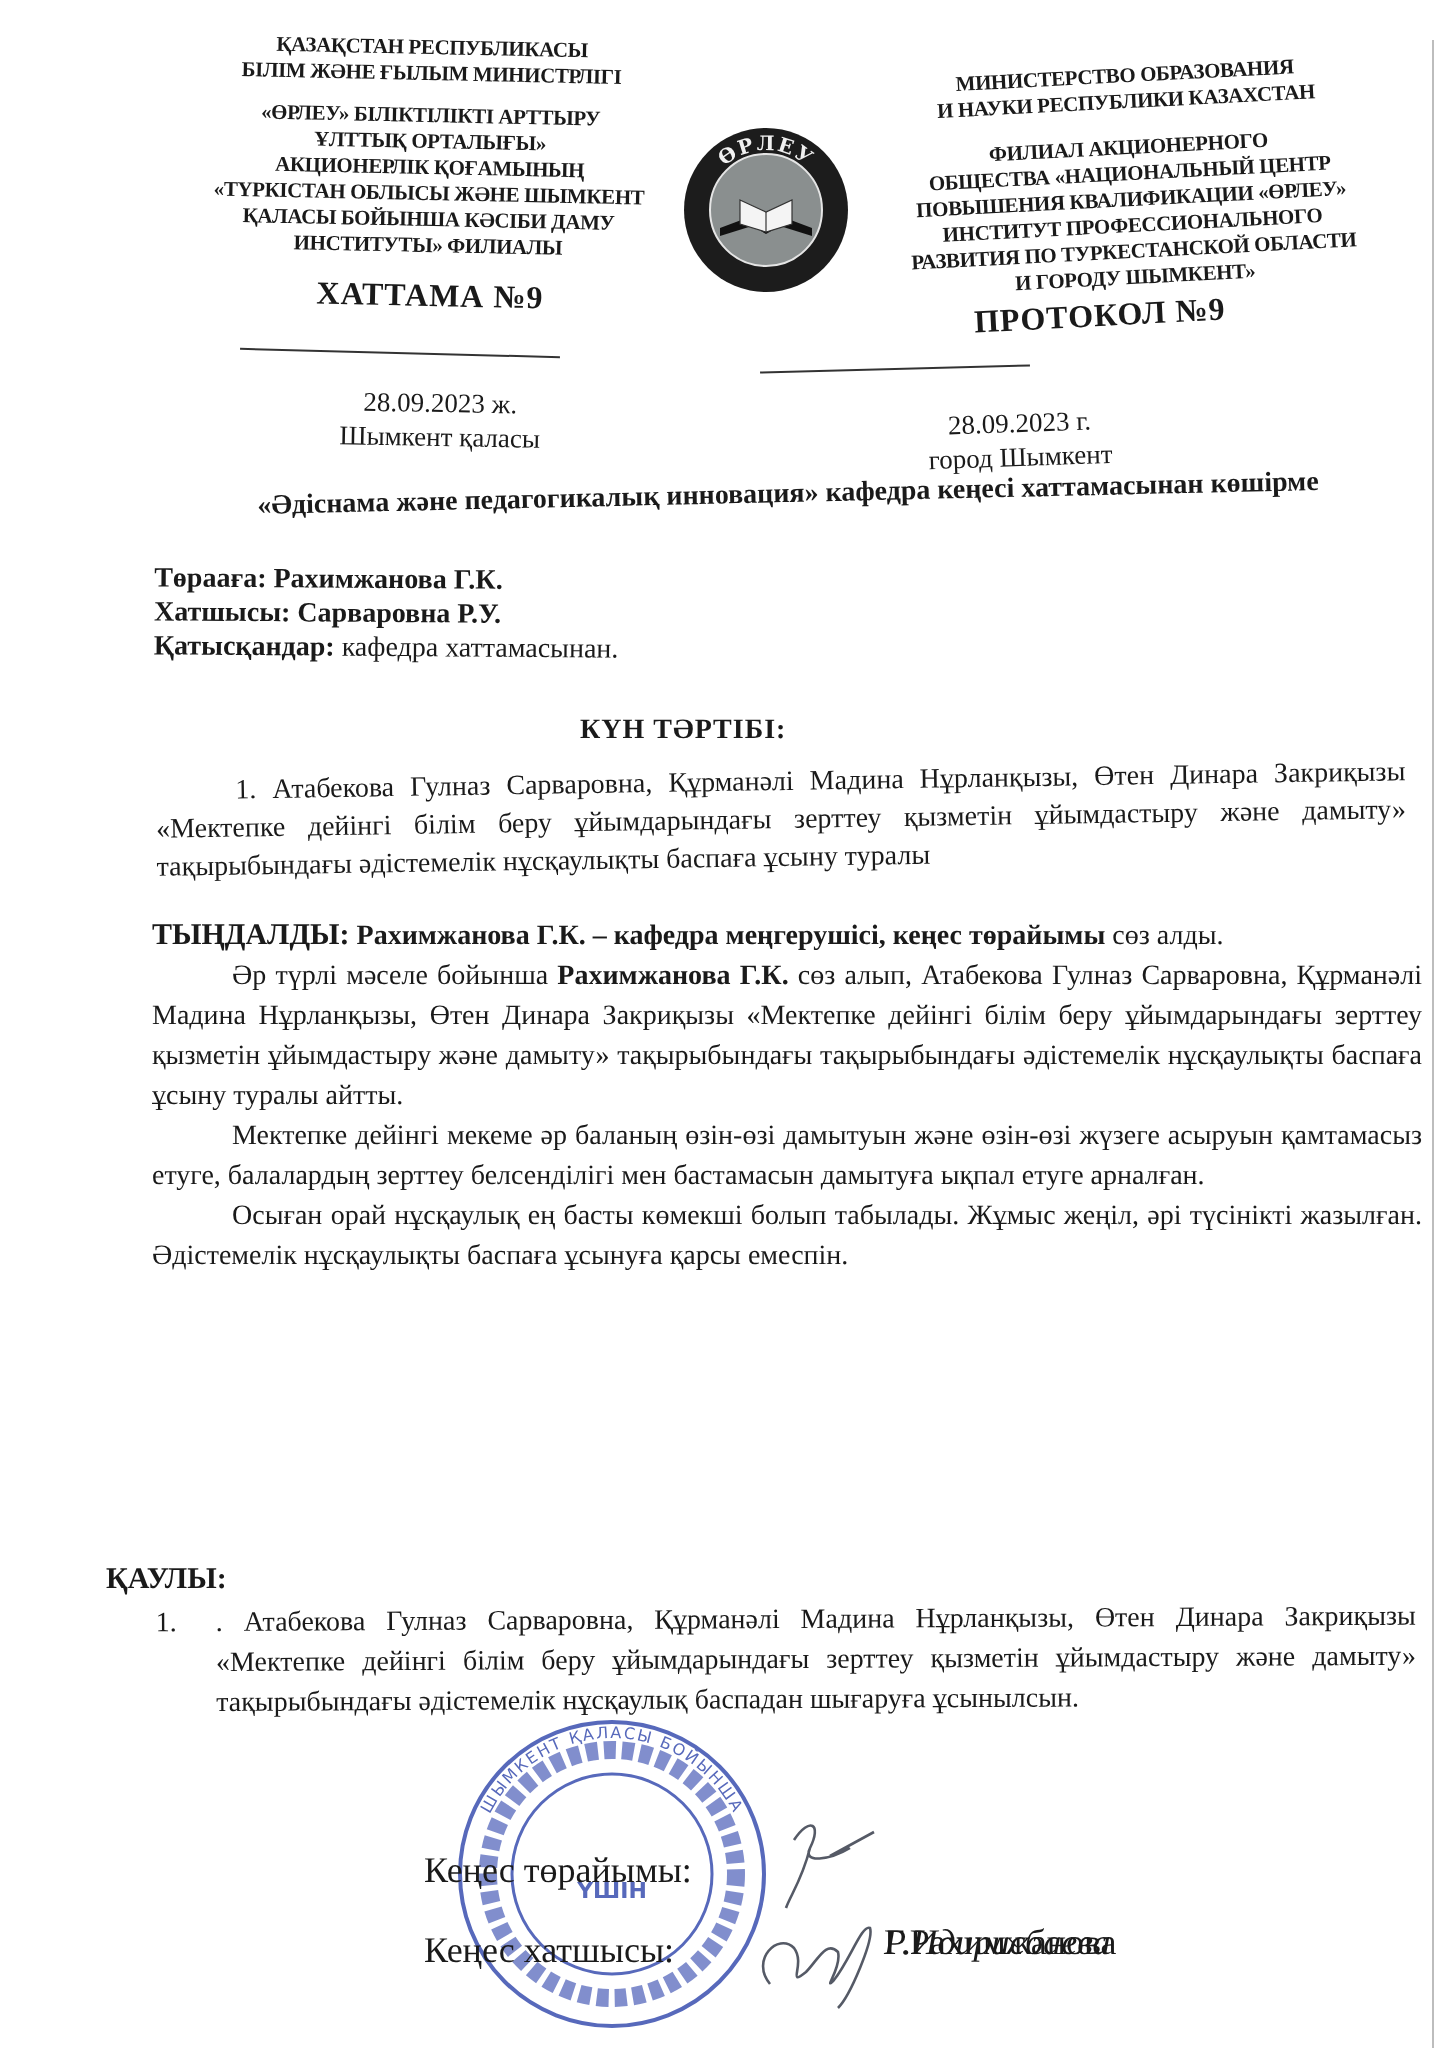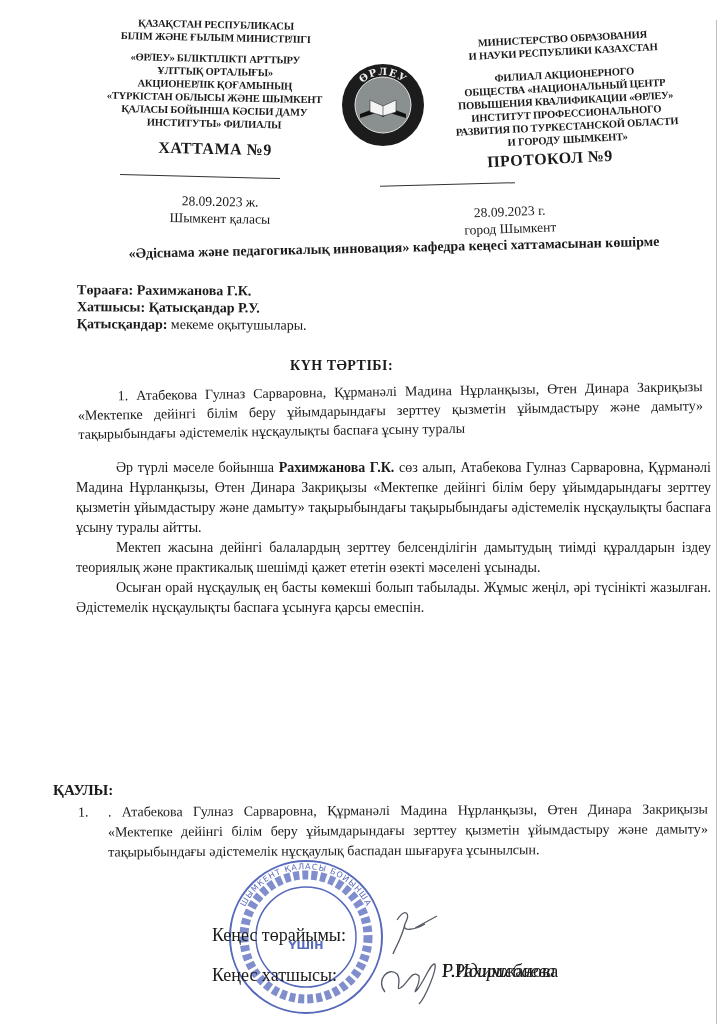--- a/index.html
+++ b/index.html
@@ -107,34 +107,39 @@
 </div>
 <div class="abs date-right">
   <div>28.09.2023 г.</div>
   <div>город Шымкент</div>
 </div>
 
 <div class="abs doc-subtitle">«Әдіснама және педагогикалық инновация» кафедра кеңесі хаттамасынан көшірме</div>
 
 <div class="abs meta">
   <div><b>Төрааға:</b> <b>Рахимжанова Г.К.</b></div>
-  <div><b>Хатшысы:</b> <b>Қатысқандар Р.У.</b></div>
-  <div><b>Қатысқандар:</b> <span>мекеме оқытушылары.</span></div>
+  <div><b>Хатшысы:</b> <b>Сарваровна Р.У.</b></div>
+  <div><b>Қатысқандар:</b> <span>кафедра хаттамасынан.</span></div>
 </div>
 
 <div class="abs agenda-head">КҮН ТӘРТІБІ:</div>
 <div class="abs block agenda-item"><span class="indent"></span><span>1. Атабекова Гулназ Сарваровна, Құрманәлі Мадина Нұрланқызы, Өтен Динара Закриқызы «Мектепке дейінгі білім беру ұйымдарындағы зерттеу қызметін ұйымдастыру және дамыту» тақырыбындағы әдістемелік нұсқаулықты баспаға ұсыну туралы</span></div>
 
 <div class="abs block listened">
+  <div class="p first">
+    <b style="font-size:15px">ТЫҢДАЛДЫ:</b>
+    <b>Рахимжанова Г.К. – кафедра меңгерушісі, кеңес төрайымы</b>
+    <span>сөз алды.</span>
+  </div>
   <div class="p">
     <span>Әр түрлі мәселе бойынша</span>
     <b>Рахимжанова Г.К.</b>
     <span>сөз алып, Атабекова Гулназ Сарваровна, Құрманәлі Мадина Нұрланқызы, Өтен Динара Закриқызы «Мектепке дейінгі білім беру ұйымдарындағы зерттеу қызметін ұйымдастыру және дамыту» тақырыбындағы тақырыбындағы әдістемелік нұсқаулықты баспаға ұсыну туралы айтты.</span>
   </div>
-  <div class="p">Мектеп жасына дейінгі балалардың зерттеу белсенділігін дамытудың тиімді құралдарын іздеу теориялық және практикалық шешімді қажет ететін өзекті мәселені ұсынады.</div>
+  <div class="p">Мектепке дейінгі мекеме әр баланың өзін-өзі дамытуын және өзін-өзі жүзеге асыруын қамтамасыз етуге, балалардың зерттеу белсенділігі мен бастамасын дамытуға ықпал етуге арналған.</div>
   <div class="p">Осыған орай нұсқаулық ең басты көмекші болып табылады. Жұмыс жеңіл, әрі түсінікті жазылған. Әдістемелік нұсқаулықты баспаға ұсынуға қарсы емеспін.</div>
 </div>
 
 <div class="abs decision-head">ҚАУЛЫ:</div>
 <div class="abs decision-item">
   <span class="num">1.</span>
   <span class="txt">. Атабекова Гулназ Сарваровна, Құрманәлі Мадина Нұрланқызы, Өтен Динара Закриқызы «Мектепке дейінгі білім беру ұйымдарындағы зерттеу қызметін ұйымдастыру және дамыту» тақырыбындағы әдістемелік нұсқаулық баспадан шығаруға ұсынылсын.</span>
 </div>
 
 <div class="abs stamp">

